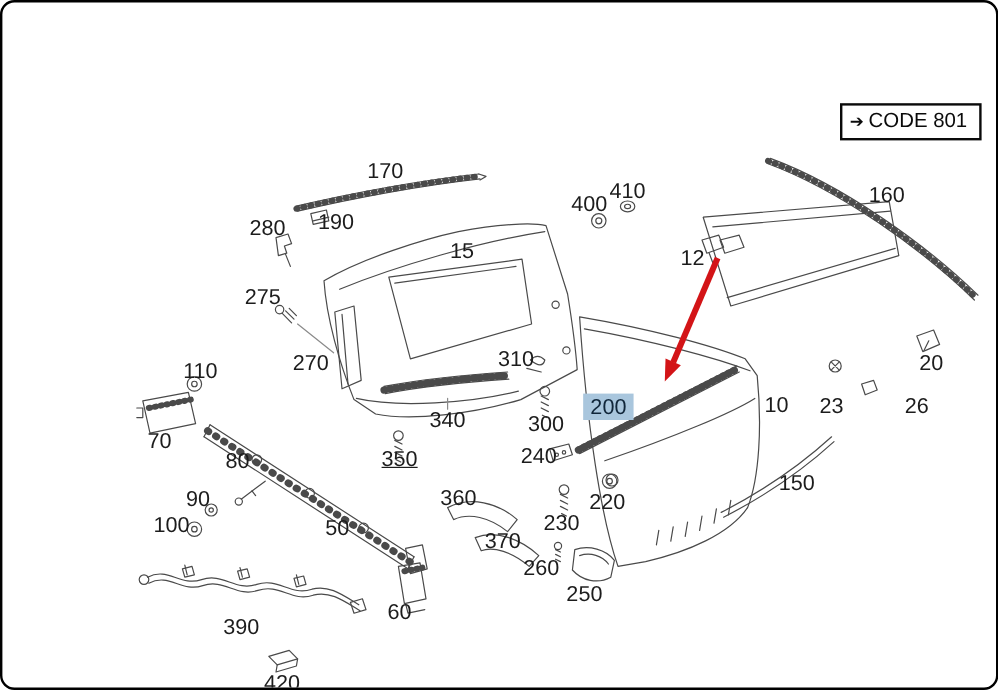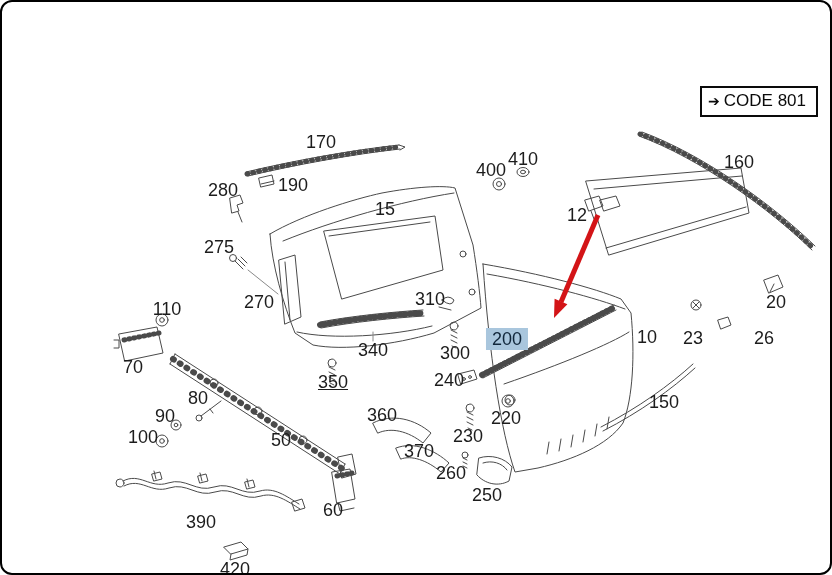--- a/index.html
+++ b/index.html
@@ -258,41 +258,41 @@
 
     <g>
       <path d="M596,213 L559,300" stroke-width="5" fill="none" stroke="#d31417"></path>
       <path d="M552,316 L565.4,302.3 L552.6,296.7 Z" stroke="none" fill="#d31417"></path>
     </g>
   </svg>
 
   <div id="labels-layer">
       <span class="part-label" style="left: 319px; top: 140px;">170</span>
       <span class="part-label" style="left: 221px; top: 188px;">280</span>
-      <span class="part-label" style="left: 291px; top: 183px;">190</span>
+      <span class="part-label" style="left: 278px; top: 183px;">190</span>
       <span class="part-label" style="left: 383px; top: 207px;">15</span>
       <span class="part-label" style="left: 489px; top: 168px;">400</span>
       <span class="part-label" style="left: 521px; top: 157px;">410</span>
       <span class="part-label" style="left: 575px; top: 213px;">12</span>
       <span class="part-label" style="left: 737px; top: 160px;">160</span>
       <span class="part-label" style="left: 217px; top: 245px;">275</span>
       <span class="part-label" style="left: 257px; top: 300px;">270</span>
       <span class="part-label" style="left: 165px; top: 307px;">110</span>
       <span class="part-label" style="left: 131px; top: 365px;">70</span>
       <span class="part-label" style="left: 428px; top: 297px;">310</span>
       <span class="part-label" style="left: 371px; top: 348px;">340</span>
       <span class="part-label" style="left: 453px; top: 351px;">300</span>
       <span class="part-label highlighted" style="left: 505px; top: 337px;">200</span>
       <span class="part-label" style="left: 447px; top: 378px;">240</span>
       <span class="part-label" style="left: 637px; top: 335px; padding-left: 16px;">10</span>
       <span class="part-label" style="left: 691px; top: 336px;">23</span>
       <span class="part-label" style="left: 762px; top: 336px;">26</span>
       <span class="part-label" style="left: 774px; top: 300px;">20</span>
       <span class="part-label" style="left: 662px; top: 400px;">150</span>
-      <span class="part-label" style="left: 196px; top: 396px; text-align: right;">80</span>
+      <span class="part-label" style="left: 196px; top: 382px; text-align: right;">80</span>
       <span class="part-label" style="left: 163px; top: 414px;">90</span>
       <span class="part-label" style="left: 141px; top: 435px;">100</span>
       <span class="part-label" style="left: 279px; top: 438px;">50</span>
       <span class="part-label" style="left: 331px; top: 380px; text-decoration: underline;">350</span>
       <span class="part-label" style="left: 380px; top: 413px;">360</span>
       <span class="part-label" style="left: 417px; top: 449px;">370</span>
       <span class="part-label" style="left: 466px; top: 434px; text-align: center;">230</span>
       <span class="part-label" style="left: 504px; top: 416px;">220</span>
       <span class="part-label" style="left: 449px; top: 471px;">260</span>
       <span class="part-label" style="left: 485px; top: 493px;">250</span>

